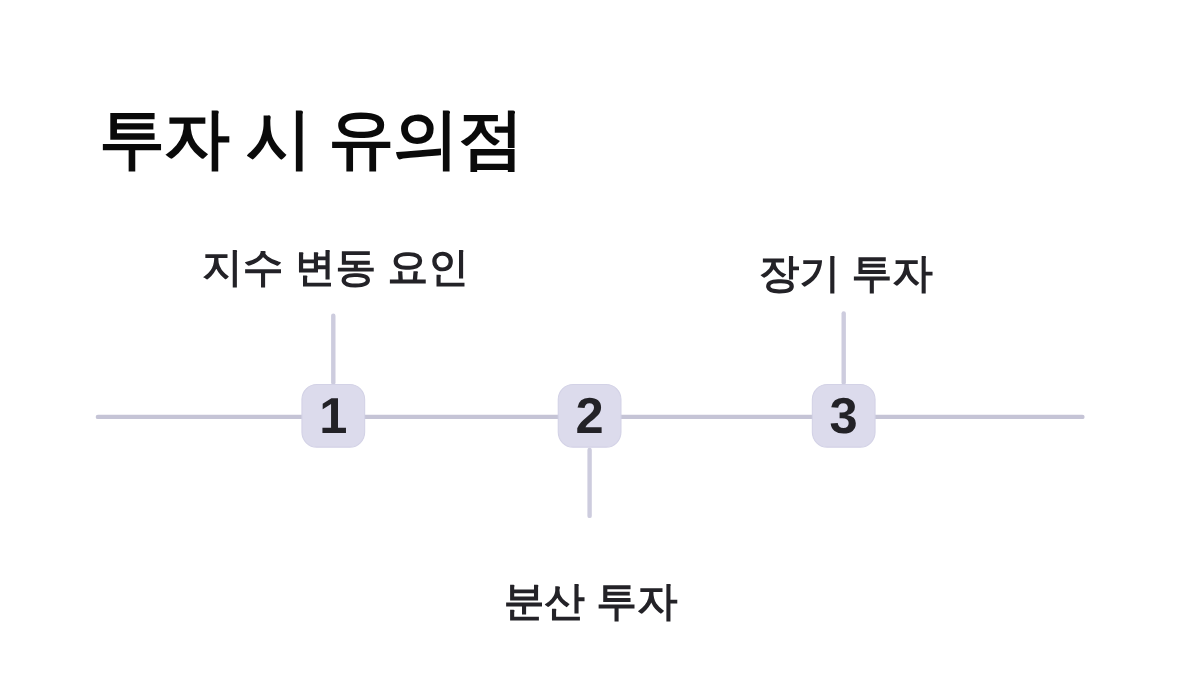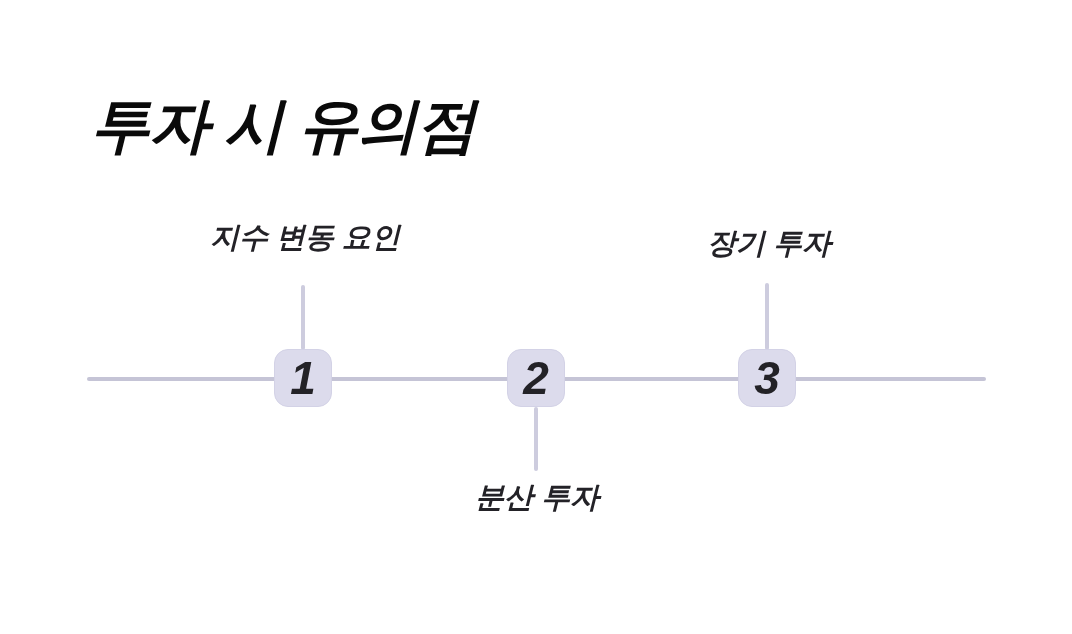--- a/index.html
+++ b/index.html
@@ -13,21 +13,20 @@
   }
   *{margin:0;padding:0;box-sizing:border-box;}
   html,body{background:var(--bg);}
   .canvas{
     position:relative;
     width:1072px;
     height:634px;
     background:var(--bg);
     overflow:hidden;
     font-family:"Liberation Sans","DejaVu Sans",sans-serif;
-    font-style:italic;
   }
   .title{
     position:absolute;
     left:90px;
     top:86px;
     font-size:60px;
     font-weight:700;
     letter-spacing:-1px;
     color:var(--title);
     white-space:nowrap;
@@ -61,21 +60,21 @@
   }
   .node span{
     font-size:46px;
     font-weight:700;
     color:var(--text-dark);
     line-height:1;
   }
   .step-label{
     position:absolute;
     transform:translateX(-50%);
-    font-size:29px;
+    font-size:37px;
     font-weight:700;
     color:var(--text-dark);
     white-space:nowrap;
   }
 </style>
 </head>
 <body>
 
 <div class="canvas">
 
@@ -88,21 +87,21 @@
     <div class="step-label" style="left:305px; top:218px">지수 변동 요인</div>
     <div class="connector" style="left:301px; top:285px; height:65px"></div>
     <div class="node" style="left:274px">
       <span>1</span>
     </div>
 
     <div class="node" style="left:507px">
       <span>2</span>
     </div>
     <div class="connector" style="left:534px; top:407px; height:64px"></div>
-    <div class="step-label" style="left:537px; top:478px">분산 투자</div>
+    <div class="step-label" style="left:537px; top:522px">분산 투자</div>
 
     <div class="step-label" style="left:769px; top:224px">장기 투자</div>
     <div class="connector" style="left:765px; top:283px; height:67px"></div>
     <div class="node" style="left:738px">
       <span>3</span>
     </div>
 
   </div>
 </div>
 

